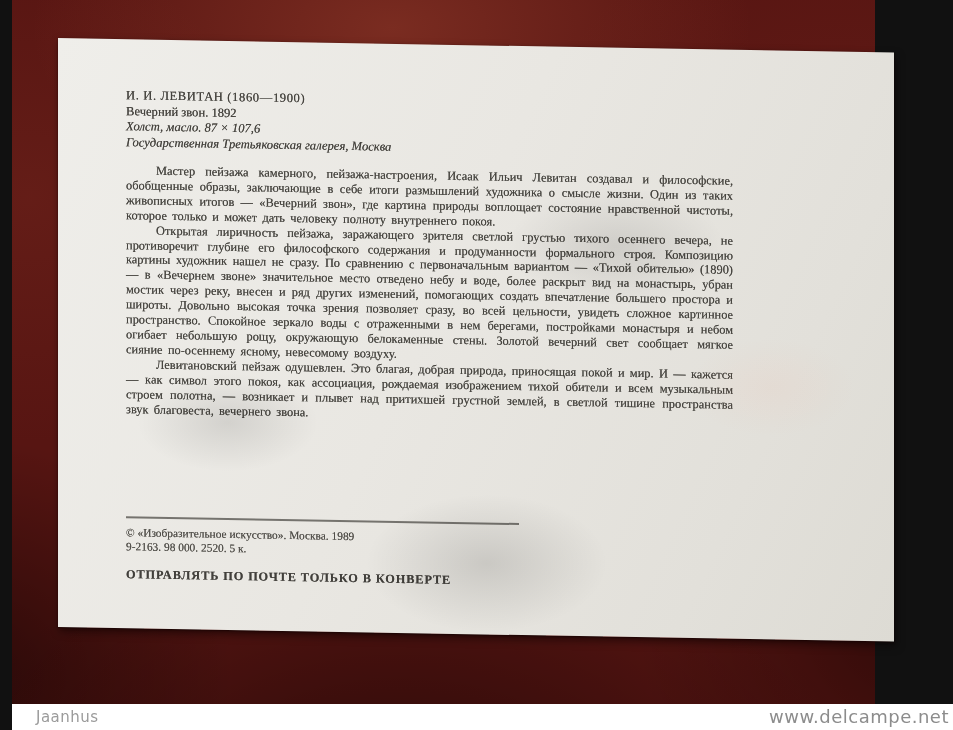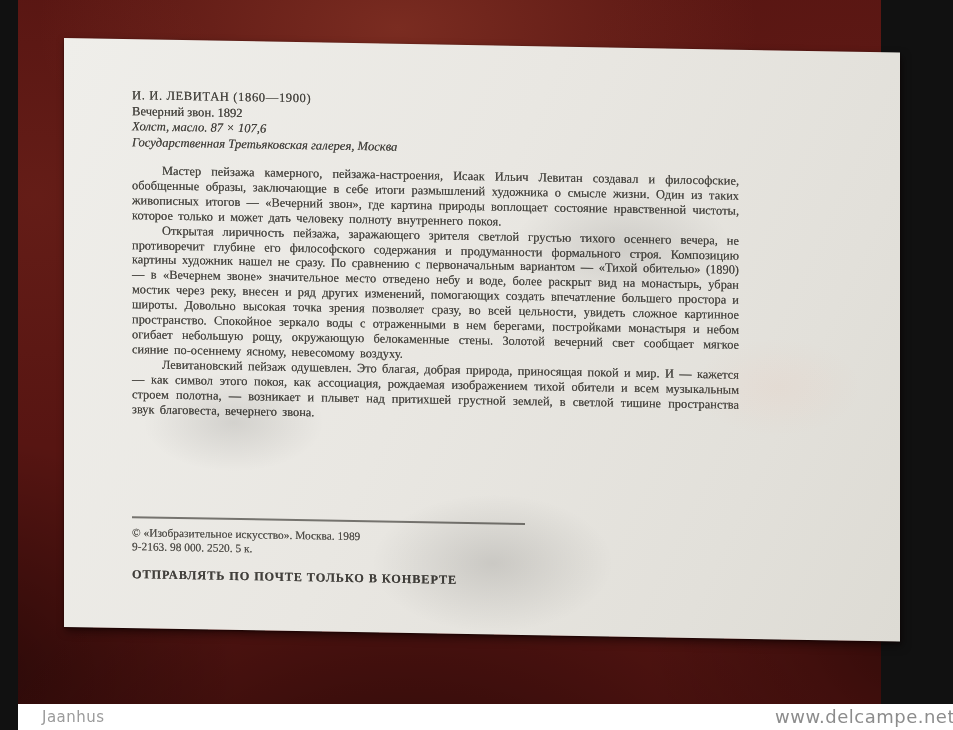--- a/index.html
+++ b/index.html
@@ -4,21 +4,21 @@
 <style>
   html, body { margin: 0; padding: 0; }
   body {
     width: 953px; height: 730px;
     overflow: hidden; position: relative;
     background: #111;
     font-family: "Liberation Serif", serif;
   }
   
   .scene {
-    position: absolute; left: 18px; top: 0;
+    position: absolute; left: 12px; top: 0;
     width: 863px; height: 704px;
     background-color: #571512;
     background-image:
       radial-gradient(ellipse 58% 38% at 44% 4%,  rgba(196,92,64,0.32), rgba(196,92,64,0) 72%),
       radial-gradient(ellipse 40% 50% at 2% 28%,  rgba(170,70,50,0.16), rgba(170,70,50,0) 70%),
       radial-gradient(ellipse 50% 45% at 96% 20%, rgba(150,55,40,0.14), rgba(150,55,40,0) 70%),
       radial-gradient(ellipse 75% 60% at 45% 118%, rgba(8,0,0,0.60), rgba(8,0,0,0) 74%),
       radial-gradient(ellipse 45% 55% at 104% 88%, rgba(12,0,0,0.50), rgba(12,0,0,0) 70%),
       radial-gradient(ellipse 42% 48% at -4% 96%,  rgba(8,0,0,0.55), rgba(8,0,0,0) 70%);
   }

